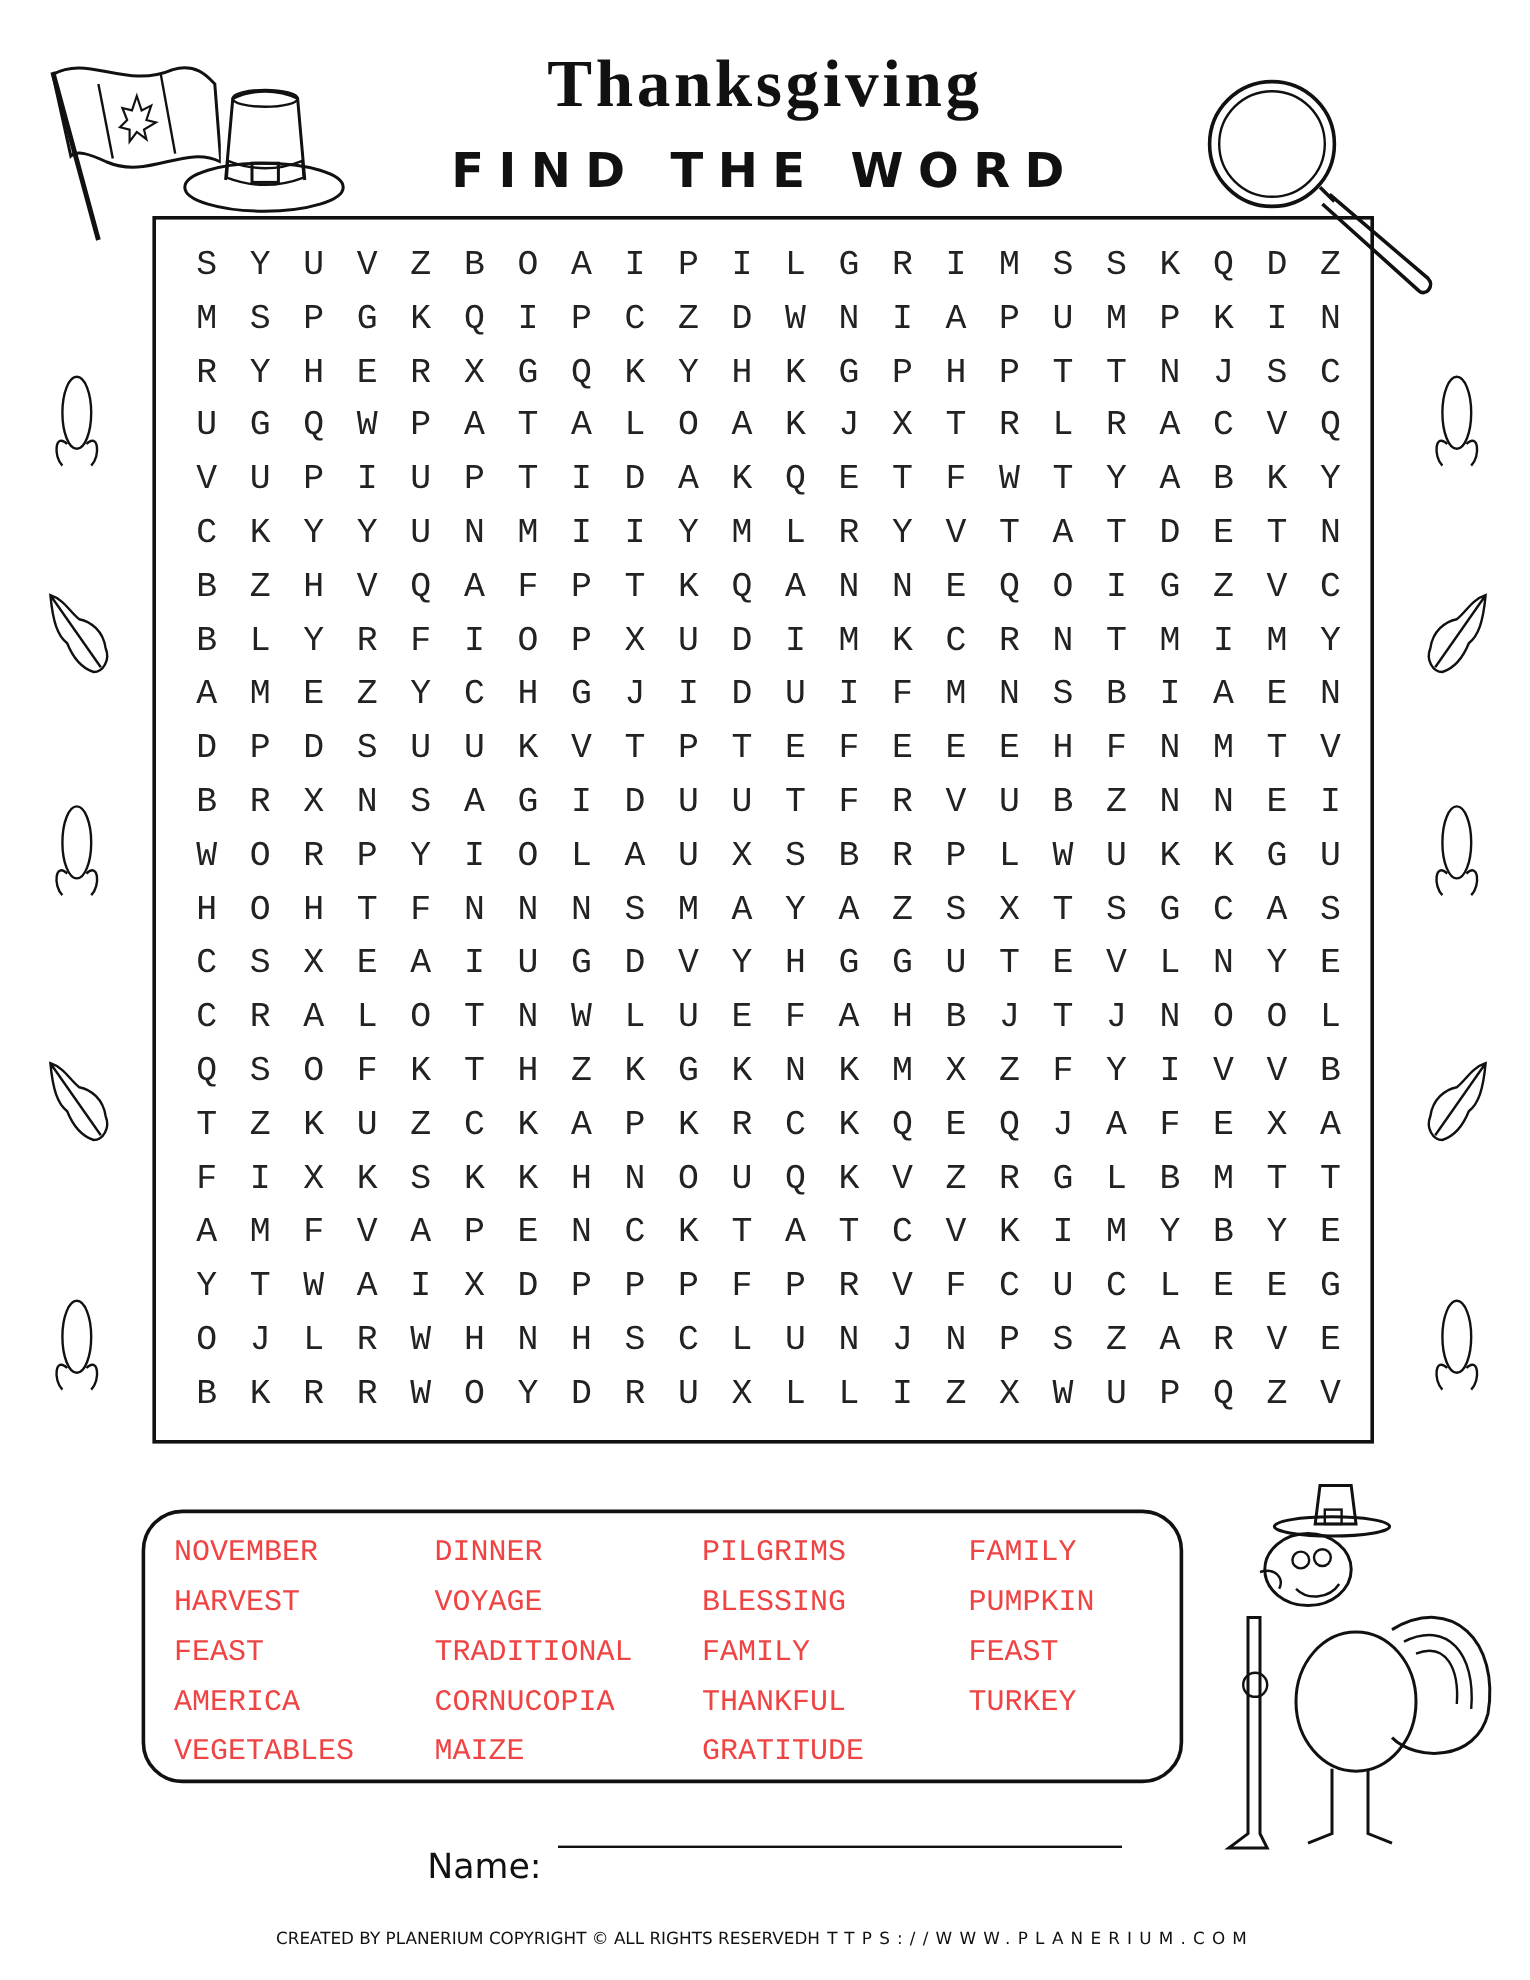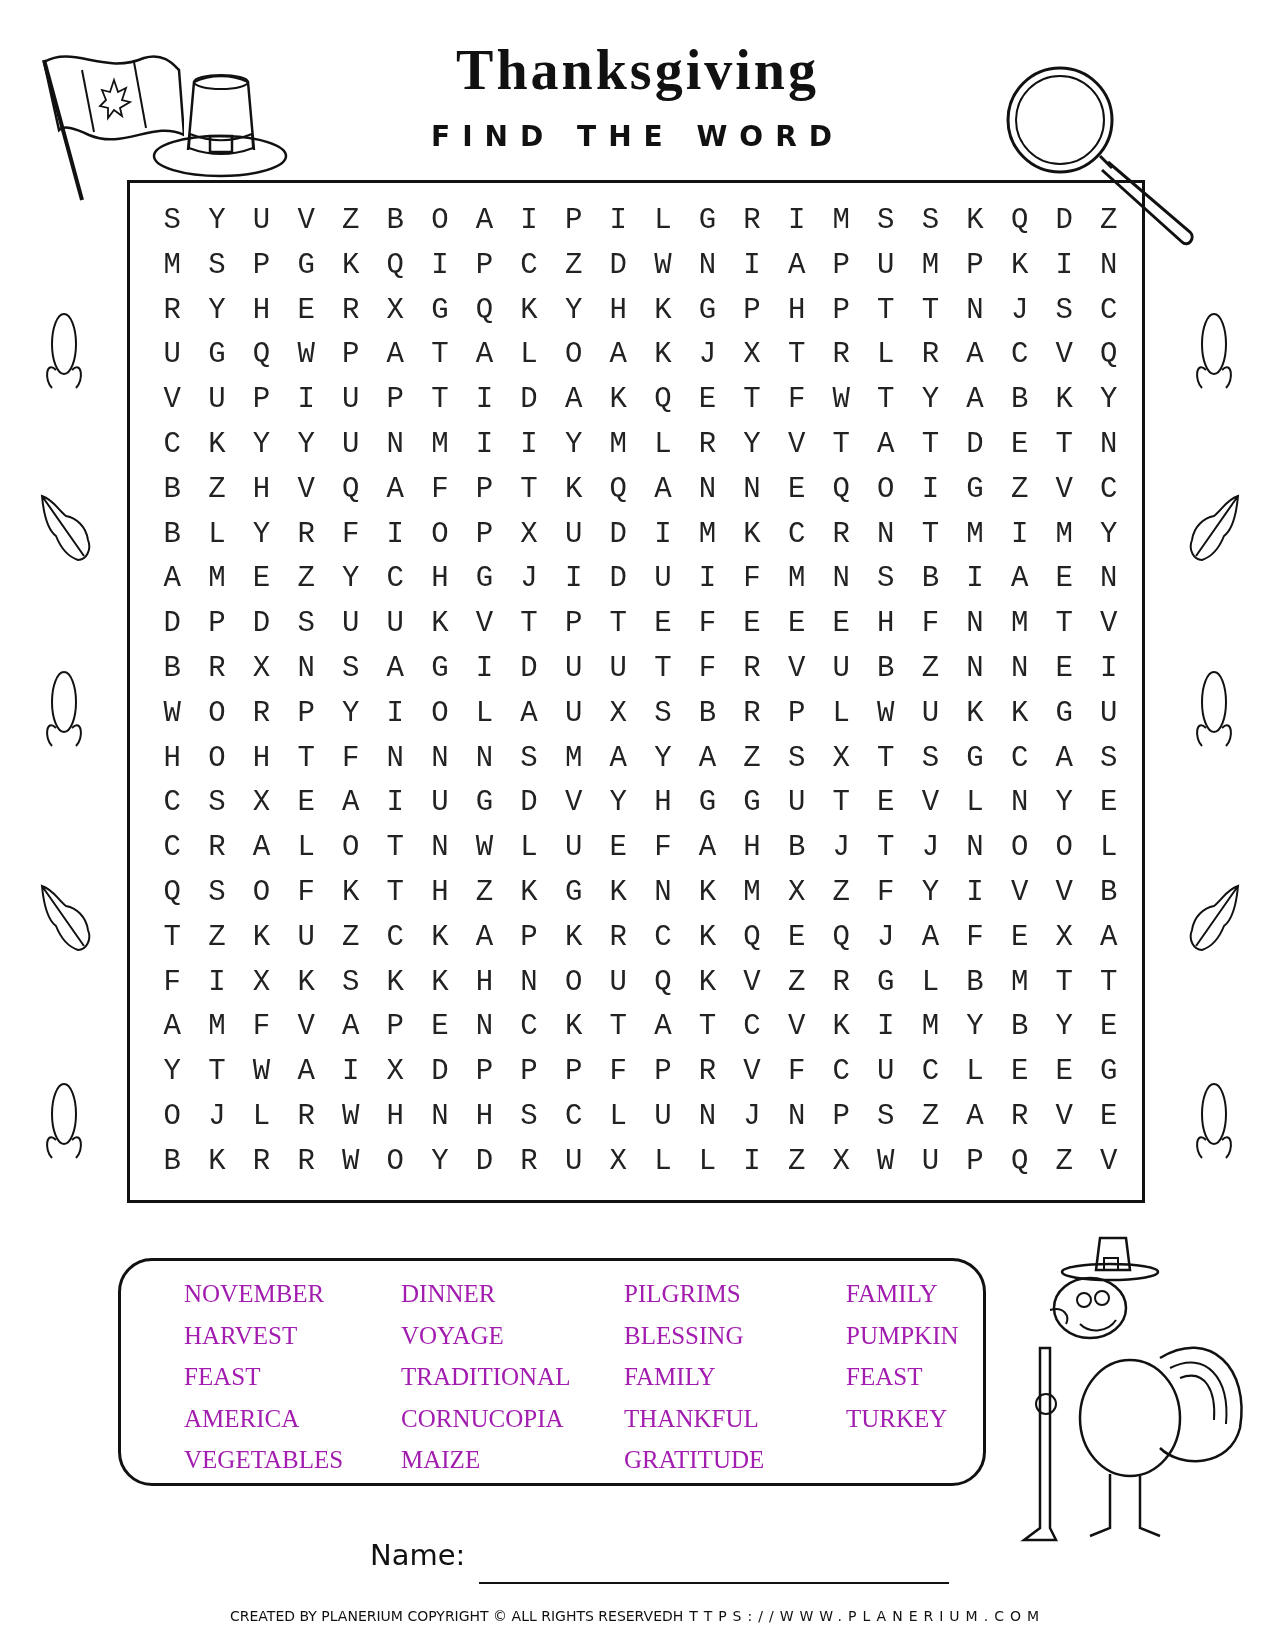--- a/index.html
+++ b/index.html
@@ -1,25 +1,25 @@
 <!DOCTYPE html>
 <html><head>
 <meta charset="utf-8">
 <style>
   html, body { margin: 0; padding: 0; background: #ffffff; }
   body { width: 1275px; height: 1650px; position: relative; overflow: hidden; font-family: "DejaVu Sans", sans-serif; color: #111; }
   .title { position: absolute; left: 0; width: 1275px; top: 38px; text-align: center; font-family: Liberation Serif, serif; font-weight: bold; font-size: 56px; letter-spacing: 3px; }
-  .subtitle { position: absolute; left: 0; width: 1275px; top: 120px; text-align: center; font-family: "DejaVu Sans", sans-serif; font-weight: bold; font-size: 28px; letter-spacing: 12px; }
+  .subtitle { position: absolute; left: 0; width: 1275px; top: 120px; text-align: center; font-family: "DejaVu Sans", sans-serif; font-weight: bold; font-size: 40px; letter-spacing: 12px; }
   .grid-box { position: absolute; left: 127px; top: 180px; width: 1018px; height: 1023px; border: 3px solid #111; box-sizing: border-box; }
   .grid { position: absolute; left: 20px; top: 16px; display: grid; grid-template-columns: repeat(22, 44.6px); grid-auto-rows: 44.8px; }
   .cell { font-family: "Liberation Mono", monospace; font-size: 29px; text-align: center; line-height: 44.8px; color: #222; }
   .words-box { position: absolute; left: 118px; top: 1258px; width: 868px; height: 228px; border: 3px solid #111; border-radius: 34px; box-sizing: border-box; }
   .words { position: absolute; left: 24px; top: 12px; display: grid; grid-template-columns: 217px 223px 222px 200px; grid-auto-rows: 41.5px; }
-  .word { font-family: Liberation Serif, serif; font-size: 25px; line-height: 41.5px; color: #a21caf; margin-left: 39px; }
-  .name-row { position: absolute; left: 370px; top: 1538px; display: flex; align-items: flex-end; }
+  .word { font-family: Liberation Mono, monospace; font-size: 25px; line-height: 41.5px; color: #ef4444; }
+  .name-row { position: absolute; left: 356px; top: 1538px; display: flex; align-items: flex-start; }
   .name-label { font-family: "DejaVu Sans", sans-serif; font-size: 29px; }
   .name-line { width: 470px; height: 0; border-bottom: 2px solid #111; margin-left: 14px; margin-bottom: -12px; }
   .footer { position: absolute; left: 230px; top: 1608px; font-size: 14px; font-family: "DejaVu Sans", sans-serif; display: flex; }
   .footer-url { letter-spacing: 6px; font-size: 14px; }
   .deco { position: absolute; }
 </style>
 </head>
 <body>
 
 <div class="title">Thanksgiving</div>

